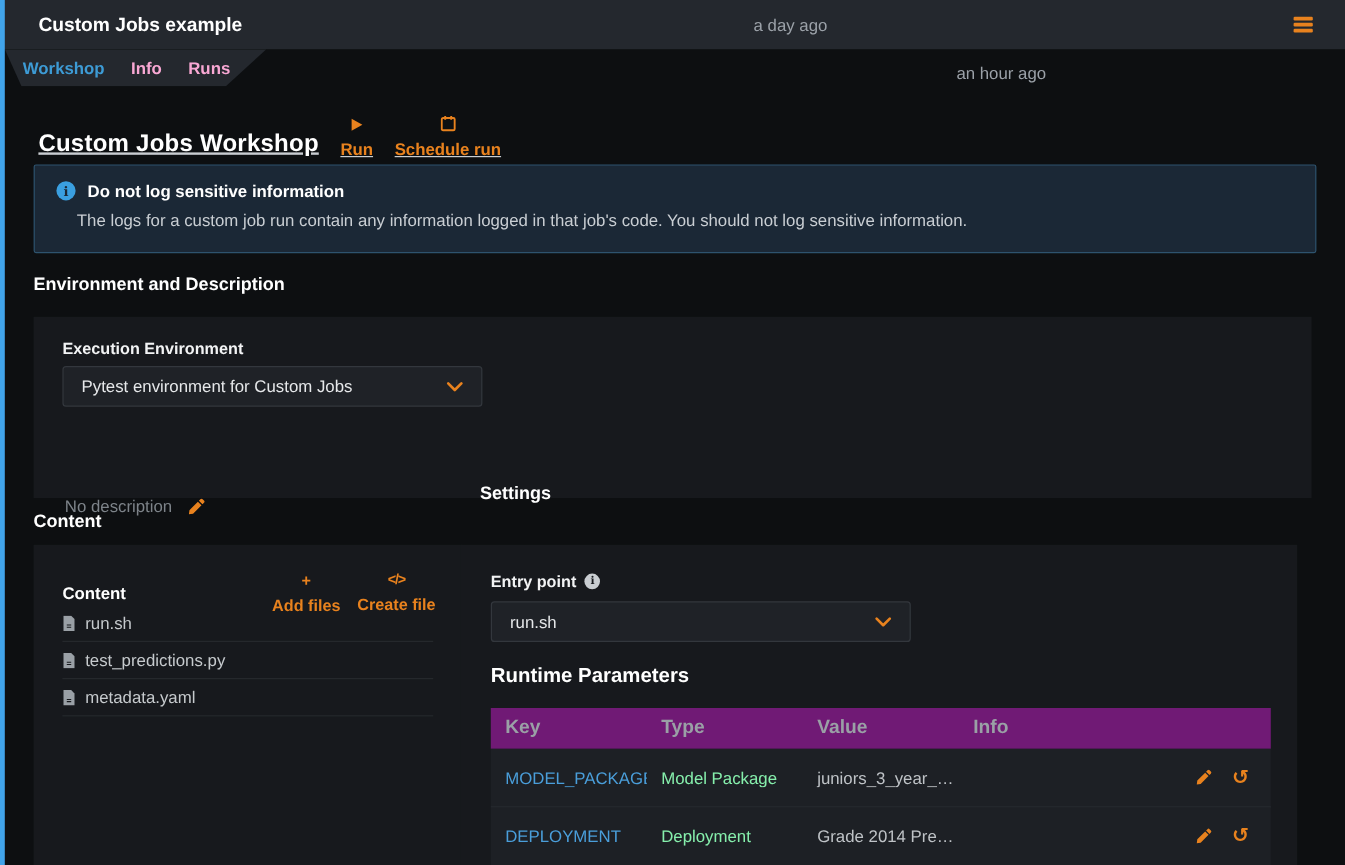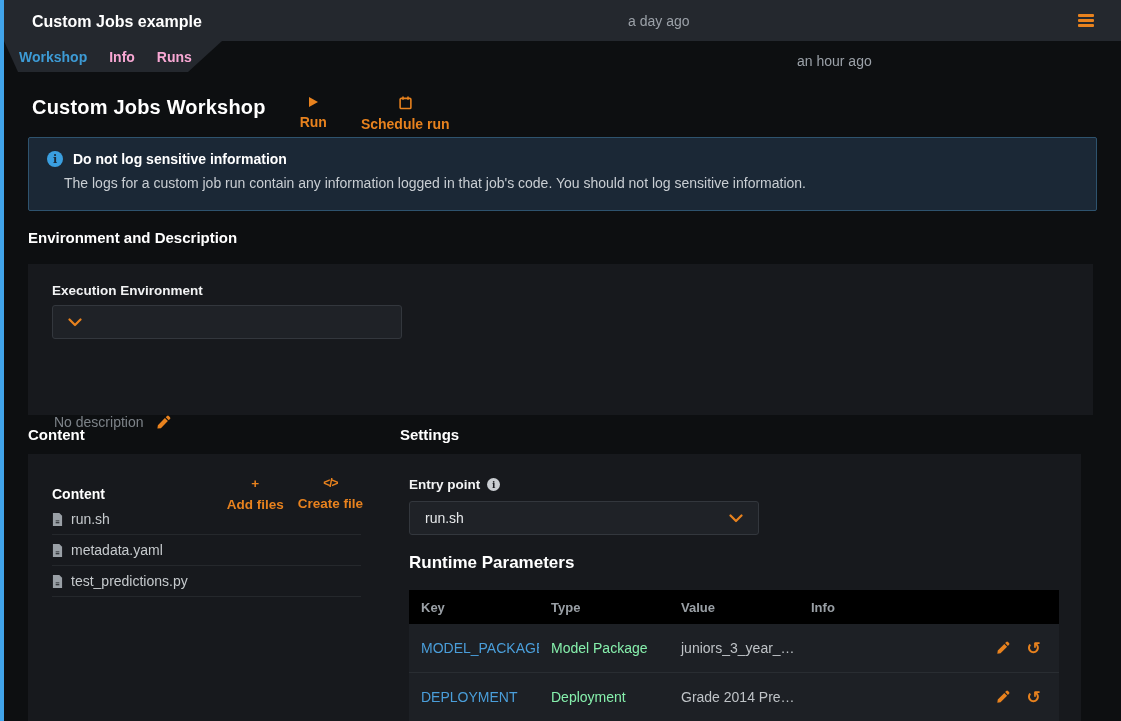--- a/index.html
+++ b/index.html
@@ -22,21 +22,21 @@
   .hamburger span { display:block; height:3px; width:16px; background:#e8821e; border-radius:1px; }
 
   
   .tabstrip { position:absolute; left:4px; top:41px; width:218px; height:31px; background:#24282e;
     clip-path:polygon(0 0, 100% 0, calc(100% - 34px) 100%, 14px 100%);
     display:flex; align-items:center; padding-left:15px; gap:22px; }
   .tab { font-size:14px; font-weight:bold; color:#f9a8d4; cursor:pointer; }
   .tab.active { color:#3d9bd5; }
 
   
-  .title-row { position:absolute; left:32px; top:96px; display:flex; align-items:flex-start; gap:34px; }
+  .title-row { position:absolute; left:32px; top:96px; display:flex; align-items:flex-end; gap:18px;text-decoration:underline; }
   .page-title { font-size:20px; font-weight:bold; color:#ffffff; letter-spacing:.2px; }
   .action-link { display:flex; align-items:center; gap:6px; color:#e8821e; font-size:14px; font-weight:bold; cursor:pointer;flex-direction:column; }
   .action-link svg { display:block; }
 
   
   .banner { position:absolute; left:28px; top:137px; width:1069px; height:74px;
     background:#1b2836; border:1px solid #2e536e; border-radius:2px; }
   .banner-title-row { position:absolute; left:18px; top:13px; display:flex; align-items:center; gap:10px; }
   .info-circle { width:16px; height:16px; border-radius:50%; background:#3a9fe0; color:#1b2836;
     font-size:11px; font-weight:bold; display:flex; align-items:center; justify-content:center; font-family:"DejaVu Serif", serif; }
@@ -77,21 +77,21 @@
 
   
   .entry-label { position:absolute; left:25px; top:23px; }
   .small-info { width:13px; height:13px; border-radius:50%; background:#c9cdd1; color:#17191d;
     font-size:9px; font-weight:bold; display:flex; align-items:center; justify-content:center; font-family:"DejaVu Serif", serif; cursor:pointer; }
   .entry-select { position:absolute; left:25px; top:47px; }
   .runtime-title { position:absolute; left:25px; top:99px; font-size:17px; font-weight:bold; color:#ffffff; }
 
   .params-table { position:absolute; left:25px; top:136px; width:650px; }
   .t-head { display:grid; grid-template-columns:130px 130px 130px 130px 130px; height:34px; align-items:center;
-    background:#000000; color:#9aa0a6; font-size:13px; font-weight:bold; }
+    background:#701a75; color:#9aa0a6; font-size:16px; font-weight:bold; }
   .t-head > div { padding-left:12px; }
   .t-row { display:grid; grid-template-columns:130px 130px 130px 130px 130px; height:49px; align-items:center;
     background:#1d2025; border-bottom:1px solid #292d32; font-size:14px; }
   .t-row > div { padding-left:12px; overflow:hidden; white-space:nowrap; }
   .cell-key { color:#4a9eda; cursor:pointer; }
   .cell-type { color:#86efac; }
   .cell-value { color:#bfc3c7; }
   .cell-actions { display:flex; justify-content:flex-end; align-items:center; gap:17px; padding-right:18px; }
   .undo-glyph { font-family:"DejaVu Sans", sans-serif; font-size:17px; font-weight:bold; line-height:1; }
 </style>
@@ -141,20 +141,21 @@
     <span class="banner-title">Do not log sensitive information</span>
   </div>
   <div class="banner-body">The logs for a custom job run contain any information logged in that job's code. You should not log sensitive information.</div>
 </div>
 
 <div class="section-heading" style="left:28px; top:229px;">Environment and Description</div>
 
 <div class="panel panel-env">
   <div class="field-label env-label">Execution Environment</div>
   <div class="select env-select">
+    <span class="sel-text">Pytest environment for Custom Jobs</span>
     <svg class="chev" width="14" height="9" viewBox="0 0 14 9">
         <path d="M1.5 1.5L7 7l5.5-5.5" fill="none" stroke="#e8821e" stroke-width="2.2" stroke-linecap="round" stroke-linejoin="round"></path>
       </svg>
   </div>
   <div class="no-desc-row">
     <span class="no-desc">No description</span>
     <span class="icon-btn">
       <svg width="15" height="15" viewBox="0 0 16 16">
           <path fill="currentColor" d="M11.7 1.1a1.4 1.4 0 0 1 2 0l1.2 1.2a1.4 1.4 0 0 1 0 2l-1.3 1.3-3.2-3.2zM9.5 3.3l3.2 3.2-7.5 7.5-3.7.5.5-3.7z"></path>
         </svg>
@@ -184,33 +185,33 @@
           <path fill="#9aa0a6" d="M1 0h7l3 3v11H1z"></path>
           <path fill="#17191d" d="M4 8h4v1H4zm0 2h4v1H4z"></path>
         </svg>
       <span>run.sh</span>
     </div>
     <div class="file-row">
       <svg width="11" height="13" viewBox="0 0 12 14">
           <path fill="#9aa0a6" d="M1 0h7l3 3v11H1z"></path>
           <path fill="#17191d" d="M4 8h4v1H4zm0 2h4v1H4z"></path>
         </svg>
-      <span>metadata.yaml</span>
+      <span>test_predictions.py</span>
     </div>
     <div class="file-row">
       <svg width="11" height="13" viewBox="0 0 12 14">
           <path fill="#9aa0a6" d="M1 0h7l3 3v11H1z"></path>
           <path fill="#17191d" d="M4 8h4v1H4zm0 2h4v1H4z"></path>
         </svg>
-      <span>test_predictions.py</span>
-    </div>
-  </div>
-</div>
-
-<div class="section-heading" style="left:400px; top:426px;">Settings</div>
+      <span>metadata.yaml</span>
+    </div>
+  </div>
+</div>
+
+<div class="section-heading" style="left:400px; top:403px;">Settings</div>
 
 <div class="panel panel-settings">
   <div class="field-label entry-label">
     <span>Entry point</span>
     <span class="small-info">i</span>
   </div>
   <div class="select entry-select">
     <span class="sel-text">run.sh</span>
     <svg class="chev" width="14" height="9" viewBox="0 0 14 9">
         <path d="M1.5 1.5L7 7l5.5-5.5" fill="none" stroke="#e8821e" stroke-width="2.2" stroke-linecap="round" stroke-linejoin="round"></path>

